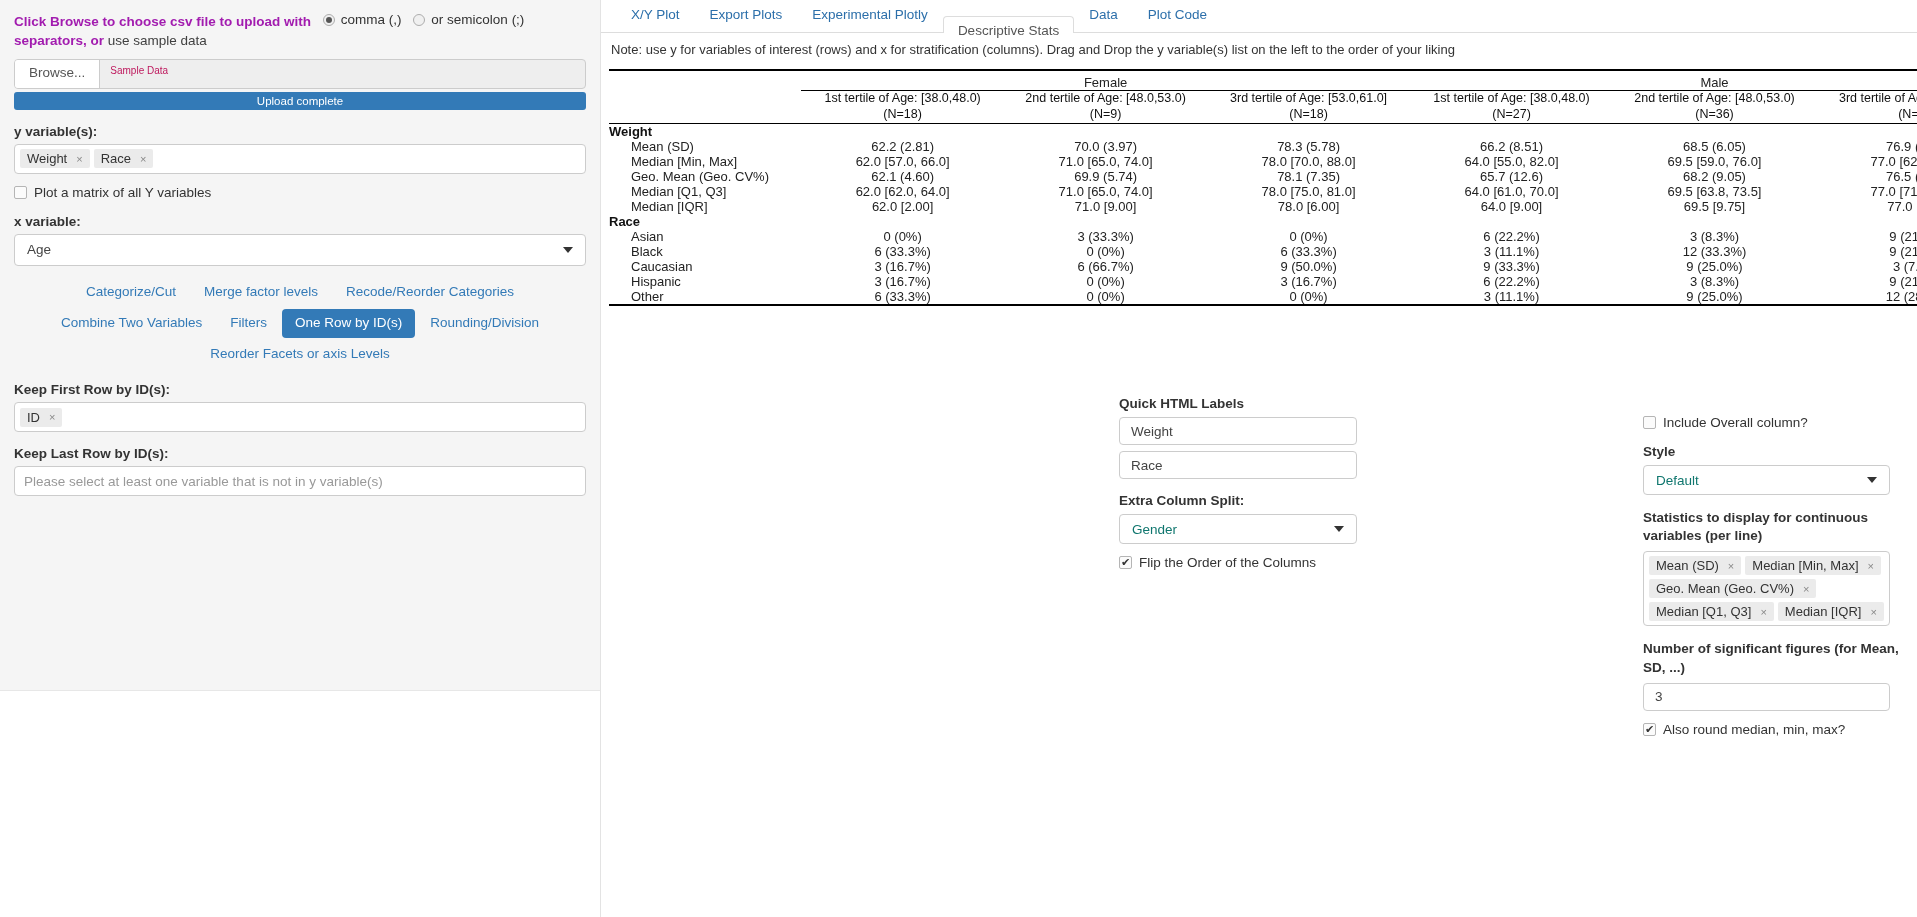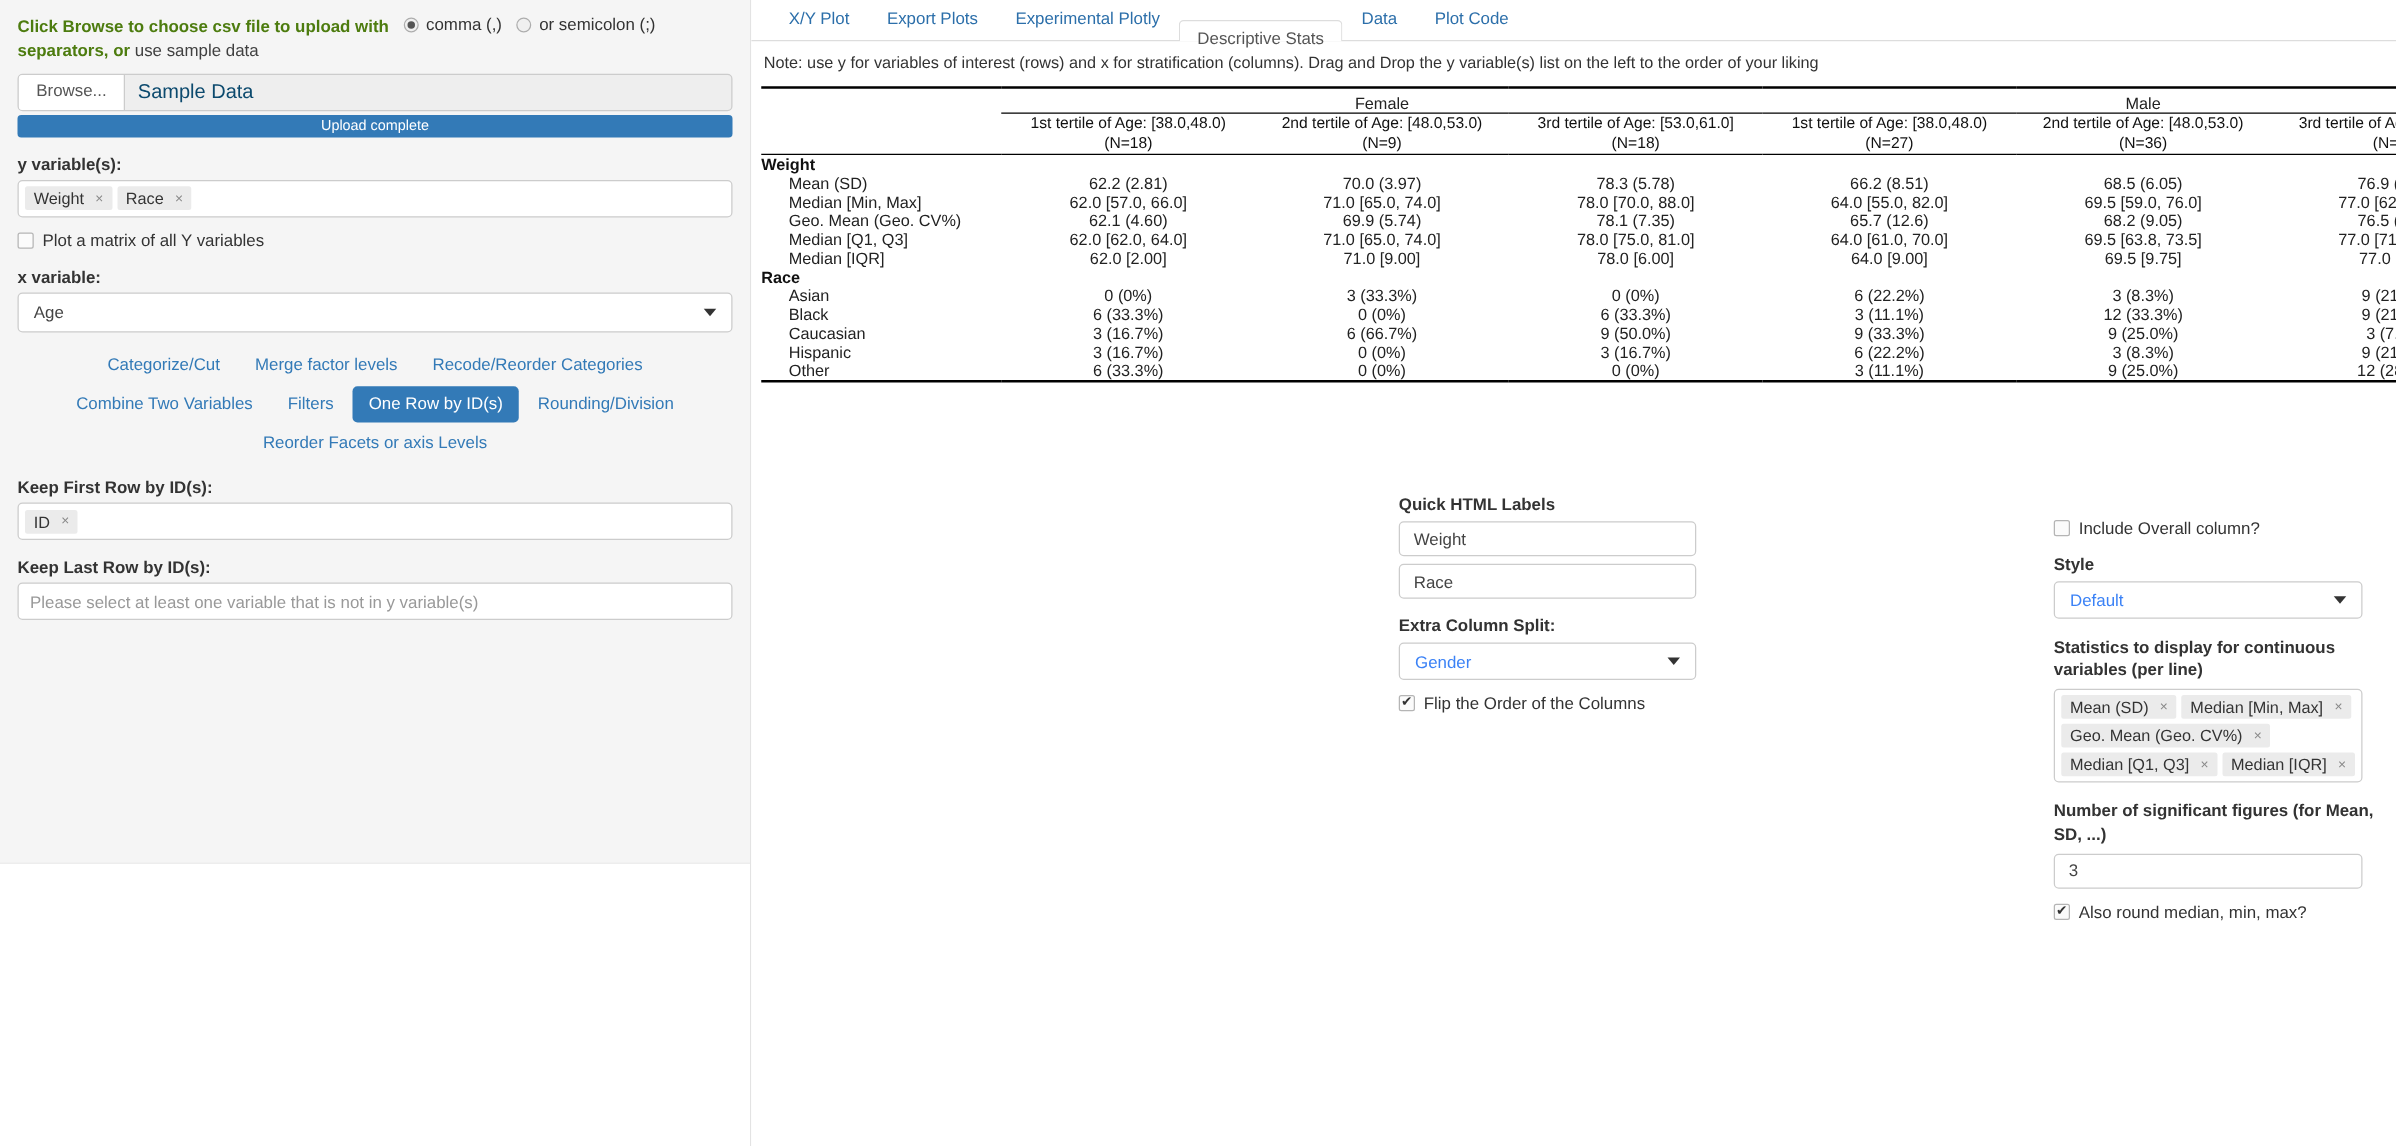--- a/index.html
+++ b/index.html
@@ -30,42 +30,42 @@
 
   
   .navtabs { display:flex; align-items:flex-end; border-bottom:1px solid #ddd; padding-left:14px; height:38px; }
   .navtab {
     padding:8px 15px 7px 15px; font-size:14px; color:#2c6faa;
     cursor:pointer; line-height:1.1; border:1px solid transparent; border-bottom:none;
     border-radius:4px 4px 0 0; margin-bottom:-1px;
   }
   .navtab.active { background:#ffffff; border-color:#ddd; border-bottom-color:#ffffff; color:#555; }
 
-  .lbl-bold { font-weight:bold; color:#4d7c0f; font-size:13.5px; }
+  .lbl-bold { font-weight:bold; color:#a21caf; font-size:13.5px; }
   .lnk { color:#404040; cursor:pointer; }
 
   .intro { padding-top:10px; line-height:1.45; }
   .radio-inline { display:inline-flex; align-items:center; gap:6px; margin-left:8px; font-weight:normal; color:#333; }
   .radio {
     width:12px;height:12px;border-radius:50%;border:1px solid #adadad;background:#f0f0f0;
     display:inline-block;position:relative;
   }
   .radio.on::after{
     content:"";position:absolute;left:2px;top:2px;width:6px;height:6px;border-radius:50%;background:#555;
   }
 
   
   .fileinput {
     display:flex; margin-top:8px; height:30px;
     border:1px solid #ccc; border-radius:4px; overflow:hidden; background:#eee;
   }
   .fileinput .btn-browse {
     background:#fff; border-right:1px solid #ccc; padding:5px 14px; font-size:13.5px; color:#555; cursor:pointer;text-align:right;
   }
-  .fileinput .fname { padding:5px 10px; color:#0c4a6e; font-size:16px; flex:1; }
+  .fileinput .fname { padding:5px 10px; color:#be185d; font-size:10px; flex:1; }
 
   .progressbar {
     height:18px; background:#337ab7; color:#fff; font-size:11.5px; text-align:center;
     line-height:18px; border-radius:3px; margin-top:3px;
   }
 
   .cbrow { display:flex; align-items:center; gap:7px; margin-top:11px; }
   .cb {
     width:13px;height:13px;border:1px solid #b5b5b5;background:#fbfbfb;border-radius:2px;
     display:inline-flex;align-items:center;justify-content:center;flex:0 0 auto;
@@ -137,21 +137,21 @@
   .ctrl-right { position:absolute; left:524px; top:33px; width:420px; }
 
   .inputbox {
     border:1px solid #ccc; background:#fff; border-radius:4px; height:28px;
     display:flex; align-items:center; padding:0 11px; font-size:13.5px; color:#555; margin-top:6px;
   }
   .inputbox.val { color:#444; }
   .selsm {
     border:1px solid #ccc; background:#fff; border-radius:4px; height:30px;
     display:flex; align-items:center; justify-content:space-between; padding:0 12px;
-    font-size:13.5px; color:#3b82f6; margin-top:6px; cursor:pointer;
+    font-size:13.5px; color:#0f766e; margin-top:6px; cursor:pointer;
   }
   .sec-label { font-weight:bold; font-size:13.5px; color:#333; margin-top:14px; }
 </style>
 </head>
 <body>
 
 <div class="app">
 
   <div class="left">
 

